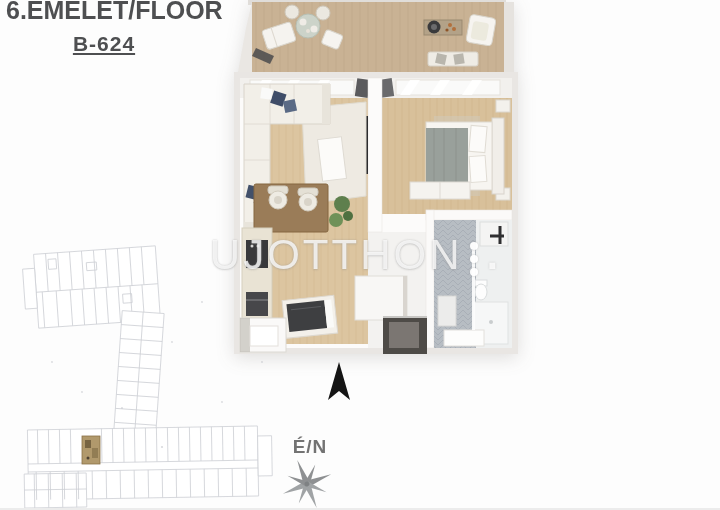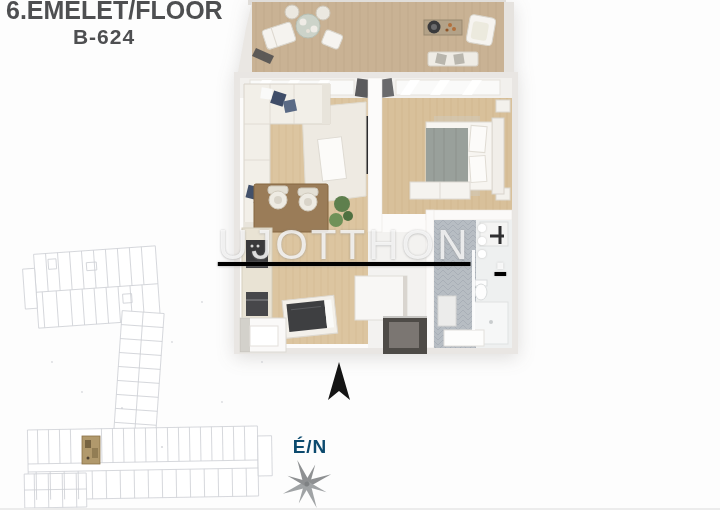--- a/index.html
+++ b/index.html
@@ -3,52 +3,52 @@
 <meta charset="utf-8">
 <style>
   html,body{margin:0;padding:0;background:#ffffff;}
   .canvas{
     position:relative;width:720px;height:510px;overflow:hidden;
     background:#fdfdfd;font-family:"Liberation Sans",sans-serif;
   }
   
   .hdr{position:absolute;left:6px;top:-4px;width:196px;text-align:center;color:#4e4f51;}
   .hdr .l1{font-size:25px;font-weight:700;letter-spacing:0px;white-space:nowrap;}
-  .hdr .l2{font-size:21px;font-weight:700;margin-top:0;letter-spacing:1px;}
+  .hdr .l2{font-size:21px;font-weight:700;margin-top:7px;letter-spacing:1px;text-decoration:underline;}
   
   .plan{position:absolute;left:228px;top:0px;width:290px;height:356px;}
   .plan svg{display:block;filter:drop-shadow(0 4px 9px rgba(70,62,55,.16));}
   
   .siteplan{position:absolute;left:22px;top:242px;width:272px;height:266px;}
   
   .wm{
-    position:absolute;left:204px;top:224px;width:316px;height:52px;
-    display:flex;align-items:flex-start;justify-content:center;gap:7px;
-    pointer-events:none;z-index:5;text-decoration:underline;
+    position:absolute;left:196px;top:224px;width:316px;height:52px;
+    display:flex;align-items:flex-end;justify-content:center;gap:7px;
+    pointer-events:none;z-index:5;
   }
   .wm .txt{
     font-size:42px;font-weight:400;letter-spacing:3px;line-height:1;
     color:rgba(255,255,255,.78);
     text-shadow:0 0 2px rgba(140,140,140,.45),0 1px 2px rgba(150,150,150,.28);
   }
   .wm .dots{display:flex;flex-direction:column;gap:5px;padding:0 1px;}
   .wm .dots i{
     width:8px;height:8px;border-radius:50%;
     background:rgba(255,255,255,.95);
     box-shadow:0 0 2px rgba(140,140,140,.5);
   }
   .wm .suffix{
     font-size:42px;font-weight:700;line-height:1;align-self:flex-end;
     color:rgba(255,255,255,.85);text-shadow:0 0 2px rgba(140,140,140,.45);
   }
   
   .narrow{position:absolute;left:322px;top:358px;width:36px;height:46px;}
   .compass{position:absolute;left:272px;top:436px;width:72px;height:74px;}
   .compass .lbl{
-    font-size:19px;font-weight:700;color:#0c4a6e;letter-spacing:1px;
+    font-size:19px;font-weight:700;color:#737373;letter-spacing:1px;
     text-align:center;margin-left:4px;
   }
   .compass svg{display:block;margin:-2px auto 0;}
   .bottom-edge{position:absolute;left:0;bottom:0;width:720px;height:2px;background:#ececec;}
 </style>
 </head>
 <body>
 <div class="canvas">
 
   <div class="hdr">

